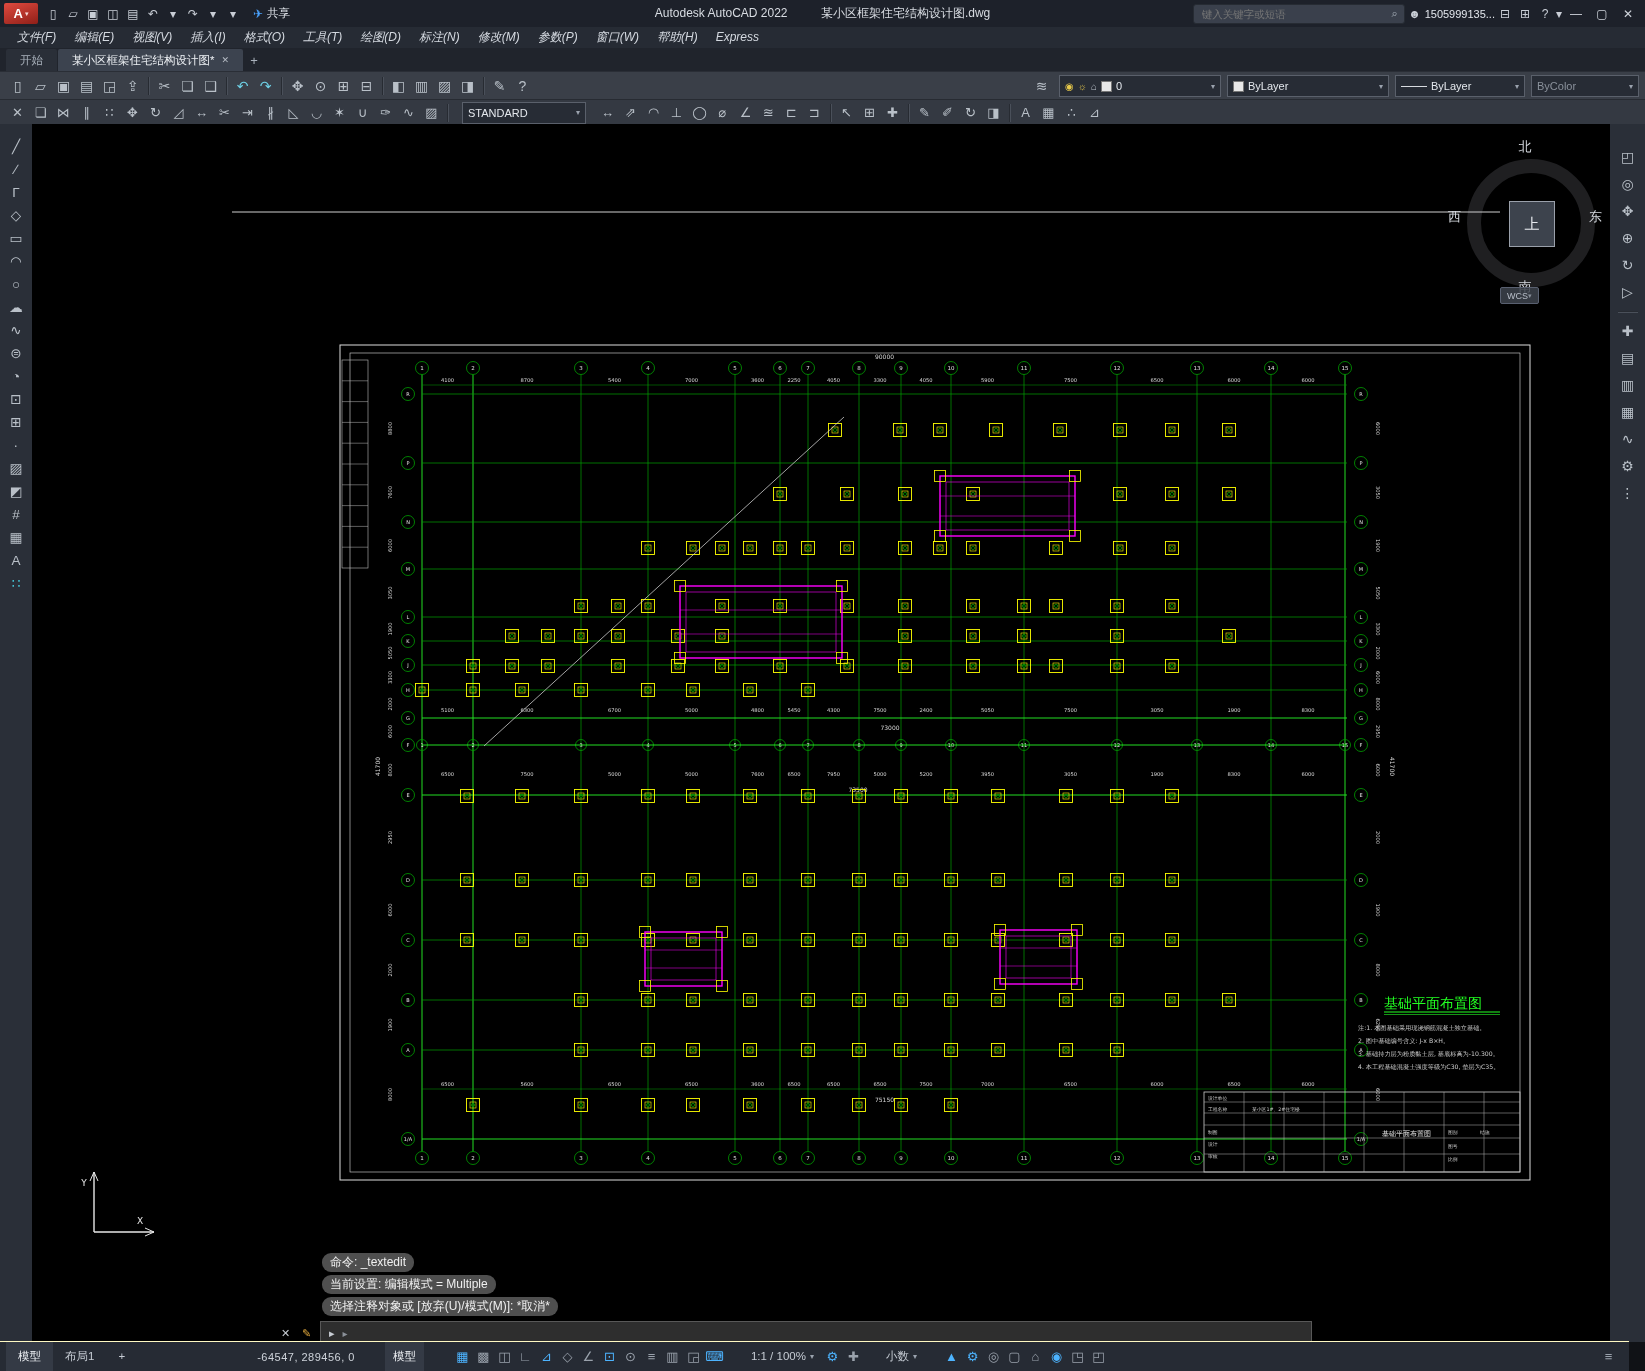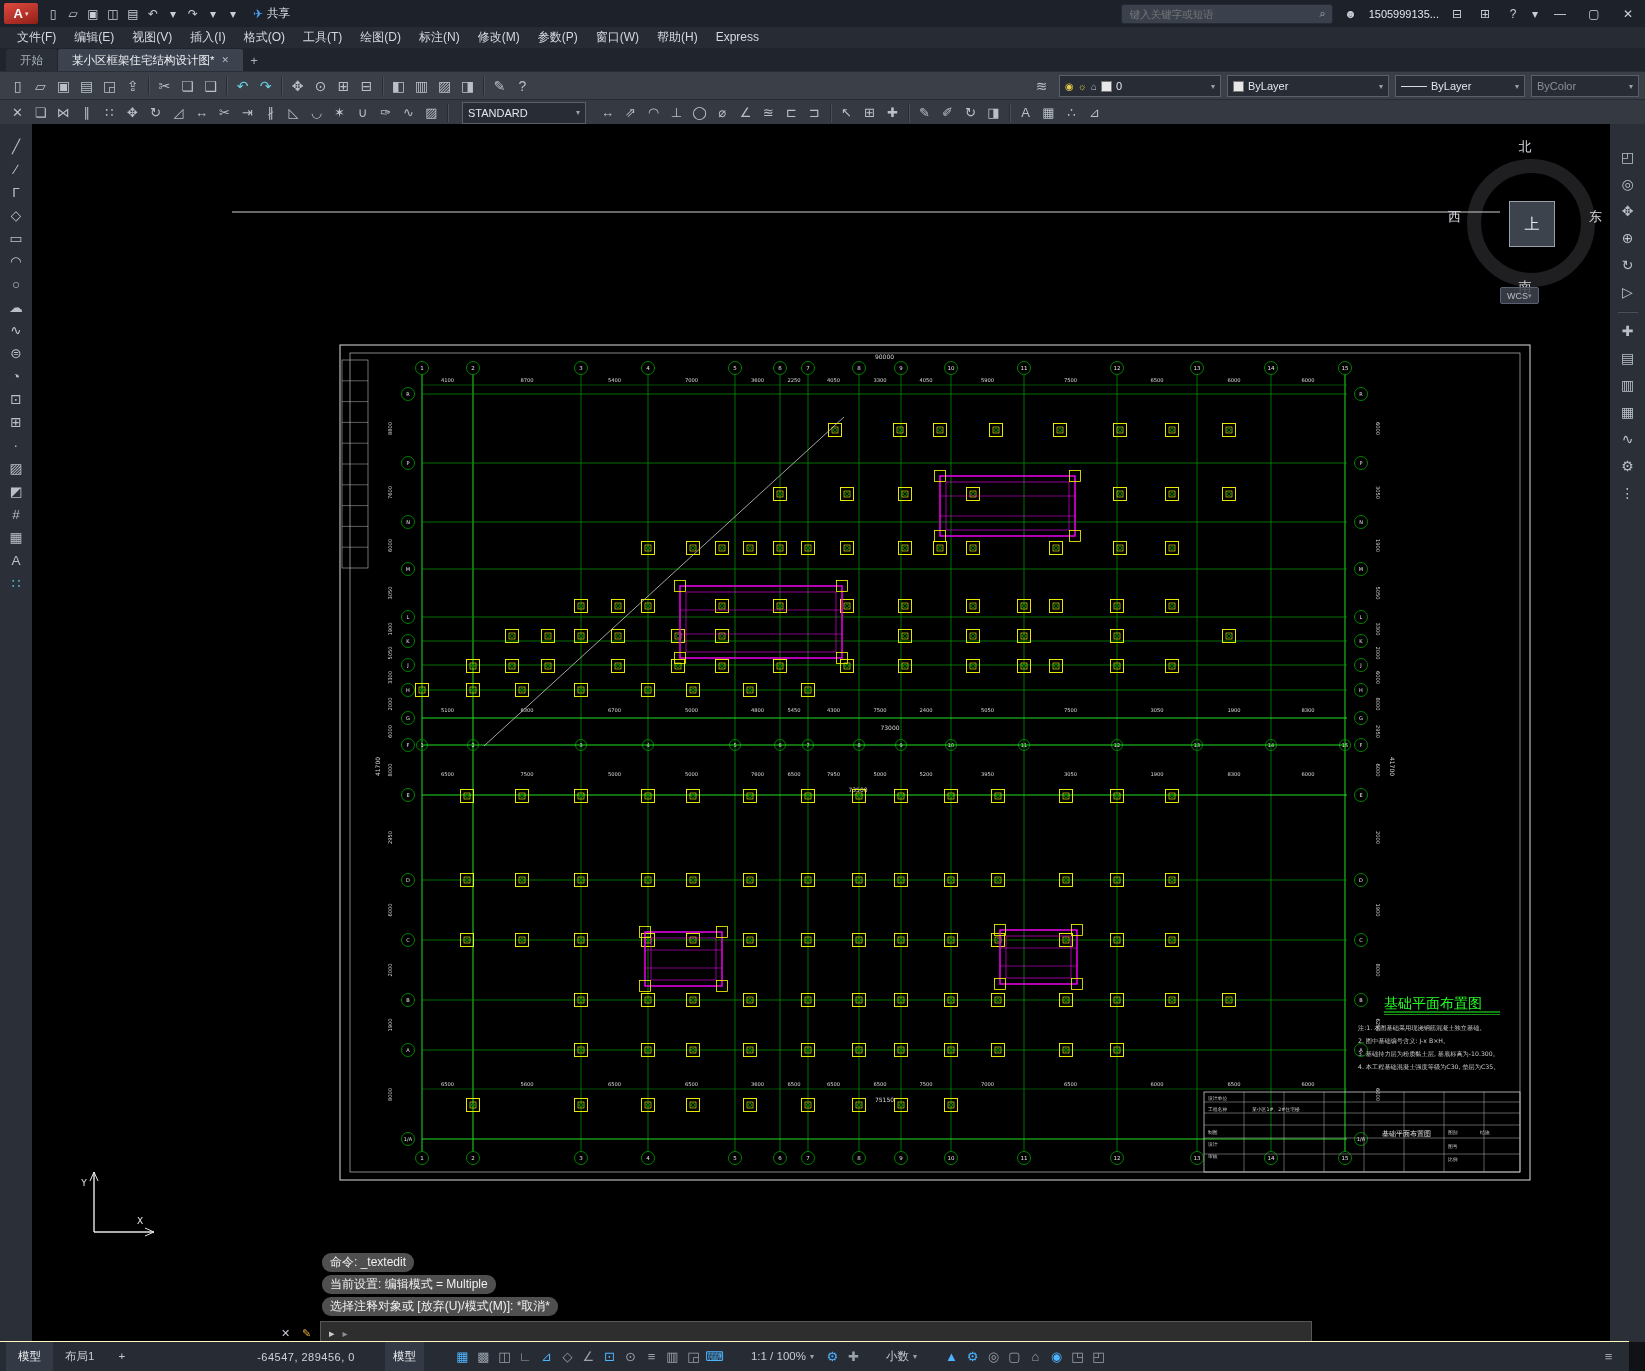--- a/index.html
+++ b/index.html
@@ -12,33 +12,33 @@
   .logo{width:34px;height:21px;display:flex;align-items:center;justify-content:center;gap:2px;
     background:linear-gradient(160deg,#e04a3f,#8f1f18);color:#fff;font-weight:bold;font-size:13px;
     border-radius:2px;margin-right:3px;}
   .logo .lcaret{font-size:7px;color:#f4d7d4;}
   .qicon{width:20px;text-align:center;font-size:12px;color:#c9ced6;}
   .share{display:flex;gap:4px;align-items:center;margin-left:8px;color:#dfe3e9;font-size:11.5px;}
   .share .plane{color:#4aa3ff;font-size:12px;}
   .tb-center{position:absolute;left:0;right:0;text-align:center;pointer-events:none;
     font-size:12px;color:#d8dce2;}
   .tb-center .doc{margin-left:30px;}
-  .tb-right{margin-left:auto;display:flex;align-items:center;gap:8px;padding-right:4px;position:relative;z-index:2;}
+  .tb-right{margin-left:auto;display:flex;align-items:center;gap:0;padding-right:4px;position:relative;z-index:2;}
   .search{width:198px;height:18px;background:#3a404c;border:1px solid #262b33;border-radius:3px;
     display:flex;align-items:center;padding:0 6px;}
   .search input{background:transparent;border:none;color:#98a0ab;font-size:10.5px;width:100%;
     outline:none;font-family:inherit;}
   .search .s-ic{color:#aab2bc;font-size:11px;}
   .uid{font-size:11px;color:#e2e6ec;}
   .winbtn{width:26px;text-align:center;font-size:12px;color:#cfd4db;}
 
   
   #menubar{position:absolute;top:27px;left:0;right:0;height:21px;background:#262b34;
     display:flex;align-items:center;padding-left:8px;font-size:12px;color:#d4d9e0;}
-  .menu-item{padding:0 9px;line-height:21px;}
+  .menu-item{padding:0 9px;line-height:21px;font-style:italic;}
 
   
   #tabbar{position:absolute;top:48px;left:0;right:0;height:23px;background:#20242c;
     display:flex;align-items:flex-end;padding-left:6px;gap:1px;}
   .ftab{height:22px;line-height:22px;padding:0 14px;font-size:11.5px;color:#aab2bc;
     background:#2a2f38;border-radius:2px 2px 0 0;display:flex;align-items:center;gap:7px;}
   .ftab.active{background:#3c434f;color:#eef1f5;}
   .ftab .close{font-size:9px;color:#b6bcc4;}
   .tab-plus{width:20px;height:20px;line-height:20px;text-align:center;color:#aab2bc;font-size:13px;}
 
@@ -145,20 +145,24 @@
         <span class="qicon">▤</span>
         <span class="qicon">↶</span>
         <span class="qicon">▾</span>
         <span class="qicon">↷</span>
         <span class="qicon">▾</span>
         <span class="qicon">▾</span>
       </div>
     <div class="share">
       <span class="plane">✈</span>
       <span>共享</span>
+    </div>
+    <div class="tb-center">
+      <span>Autodesk AutoCAD 2022</span>
+      <span class="doc">某小区框架住宅结构设计图.dwg</span>
     </div>
     <div class="tb-right">
       <div class="search">
         <input placeholder="键入关键字或短语" style="">
         <span class="s-ic">⌕</span>
       </div>
       <span class="qicon">☻</span>
       <span class="uid">1505999135...</span>
       <span class="qicon">⊟</span>
       <span class="qicon">⊞</span>

